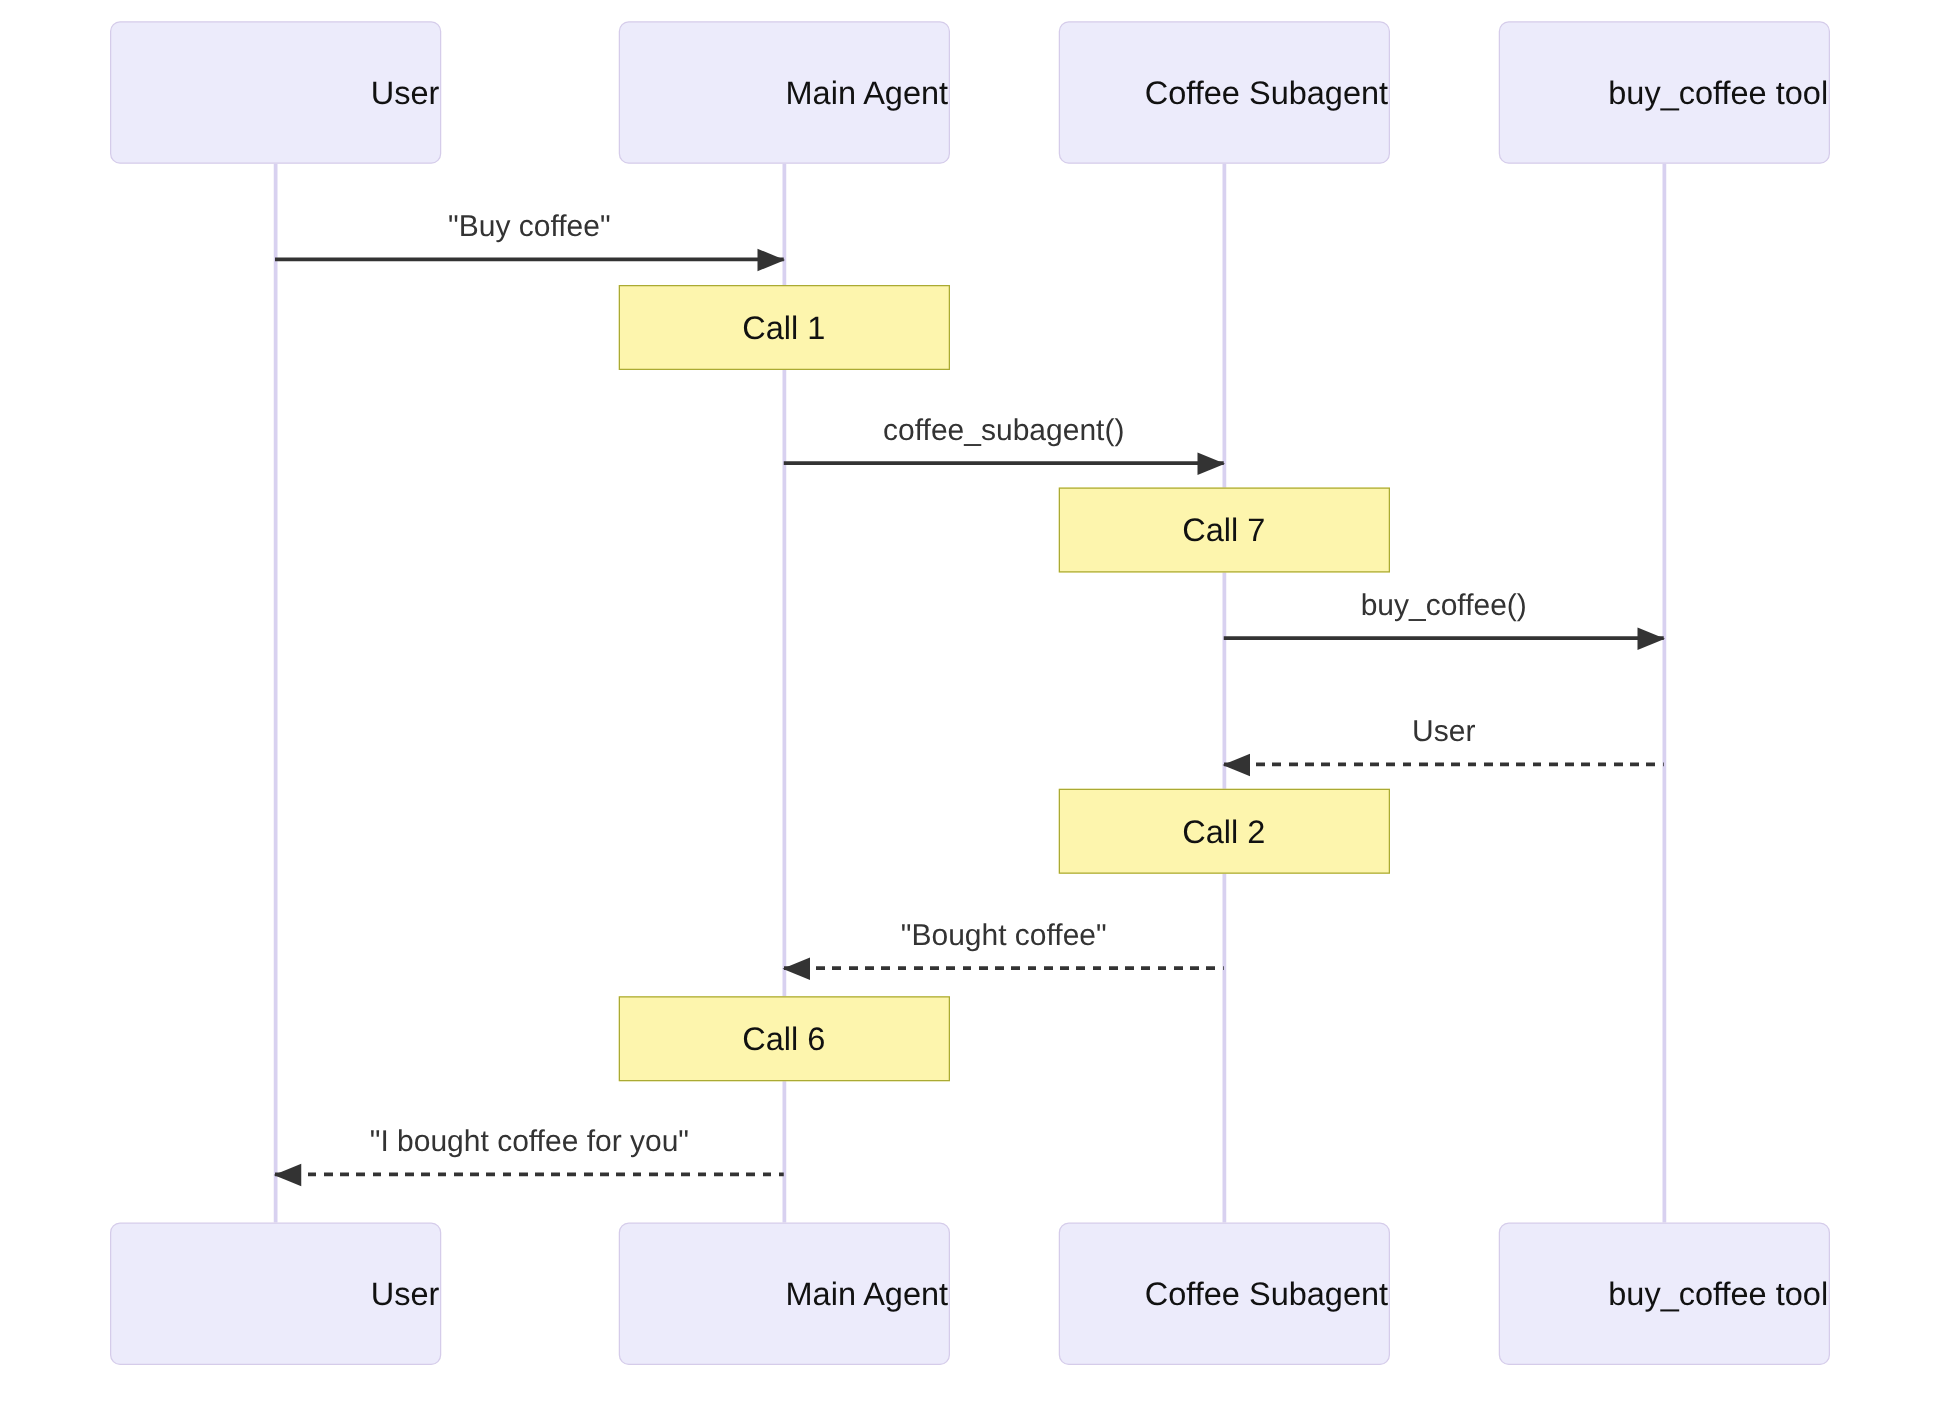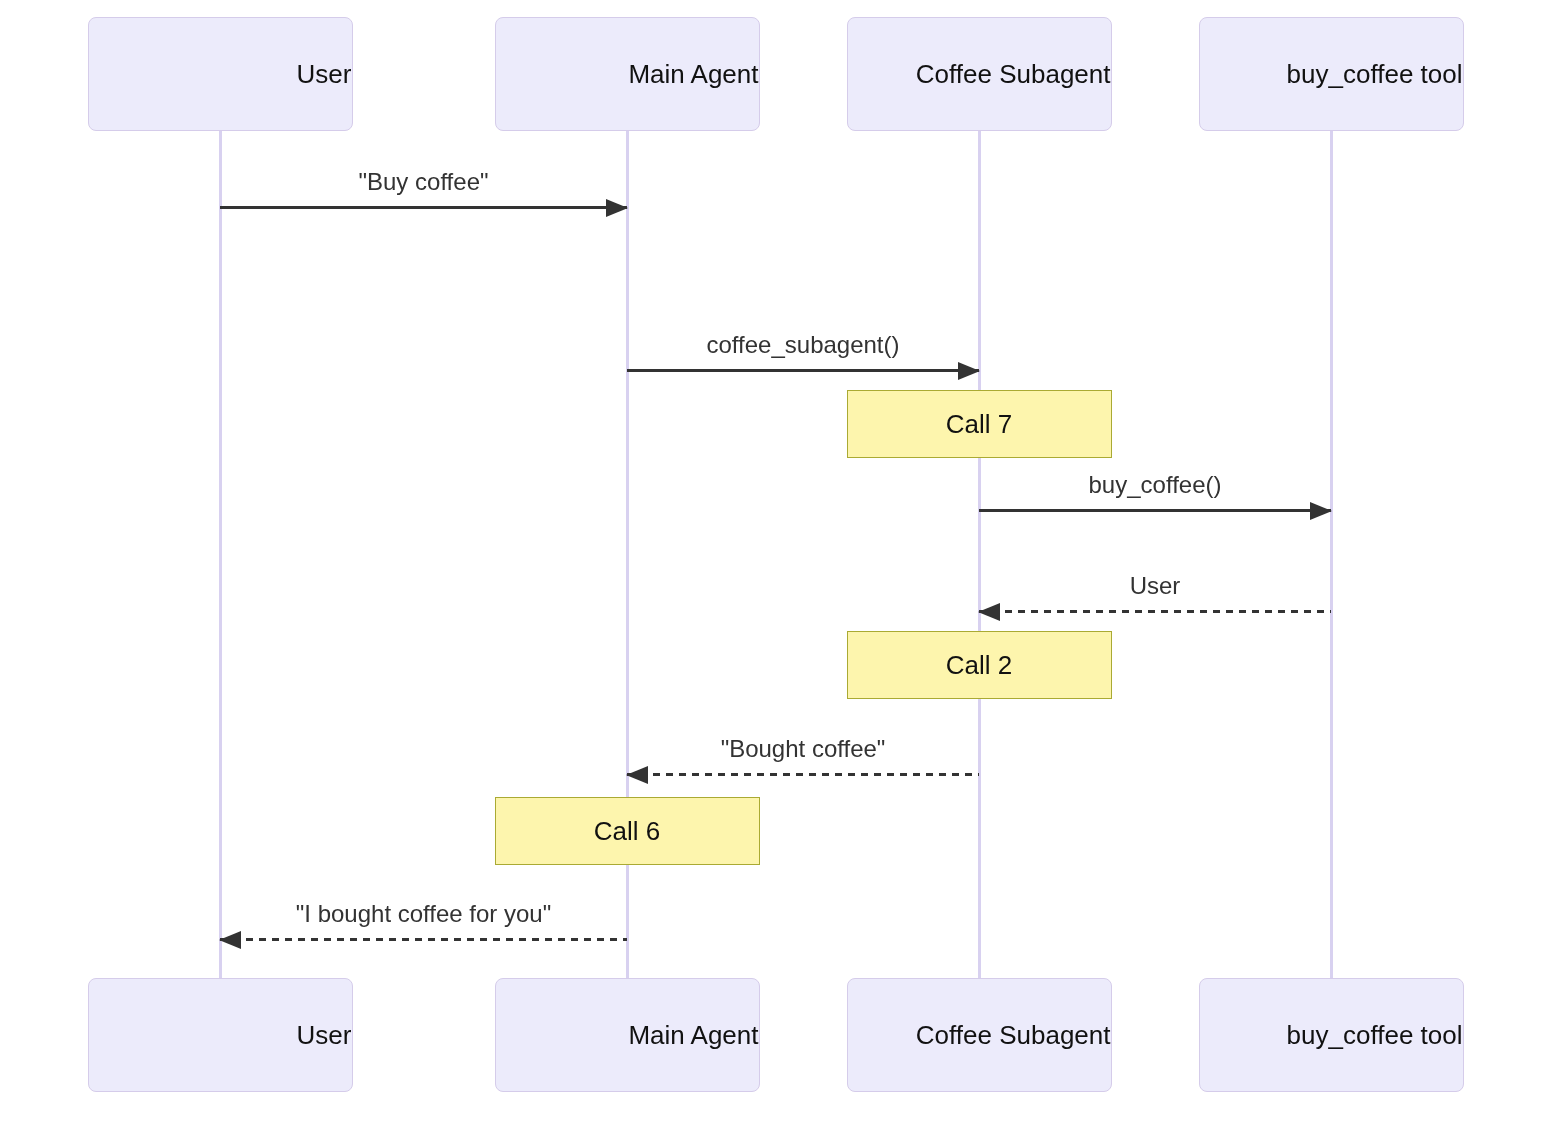--- a/index.html
+++ b/index.html
@@ -120,20 +120,23 @@
     <span>buy_coffee tool</span>
   </div>
 
   <div class="message" style="left:220px; top:168px; width:407px">
     <div class="msg-label">"Buy coffee"</div>
     <div class="msg-line solid">
       <div class="arrowhead dir-right"></div>
     </div>
   </div>
 
+  <div class="note" style="left:494.5px; top:228px">
+    <span>Call 1</span>
+  </div>
 
   <div class="message" style="left:627px; top:331px; width:352px">
     <div class="msg-label">coffee_subagent()</div>
     <div class="msg-line solid">
       <div class="arrowhead dir-right"></div>
     </div>
   </div>
 
   <div class="note" style="left:846.5px; top:390px">
     <span>Call 7</span>

